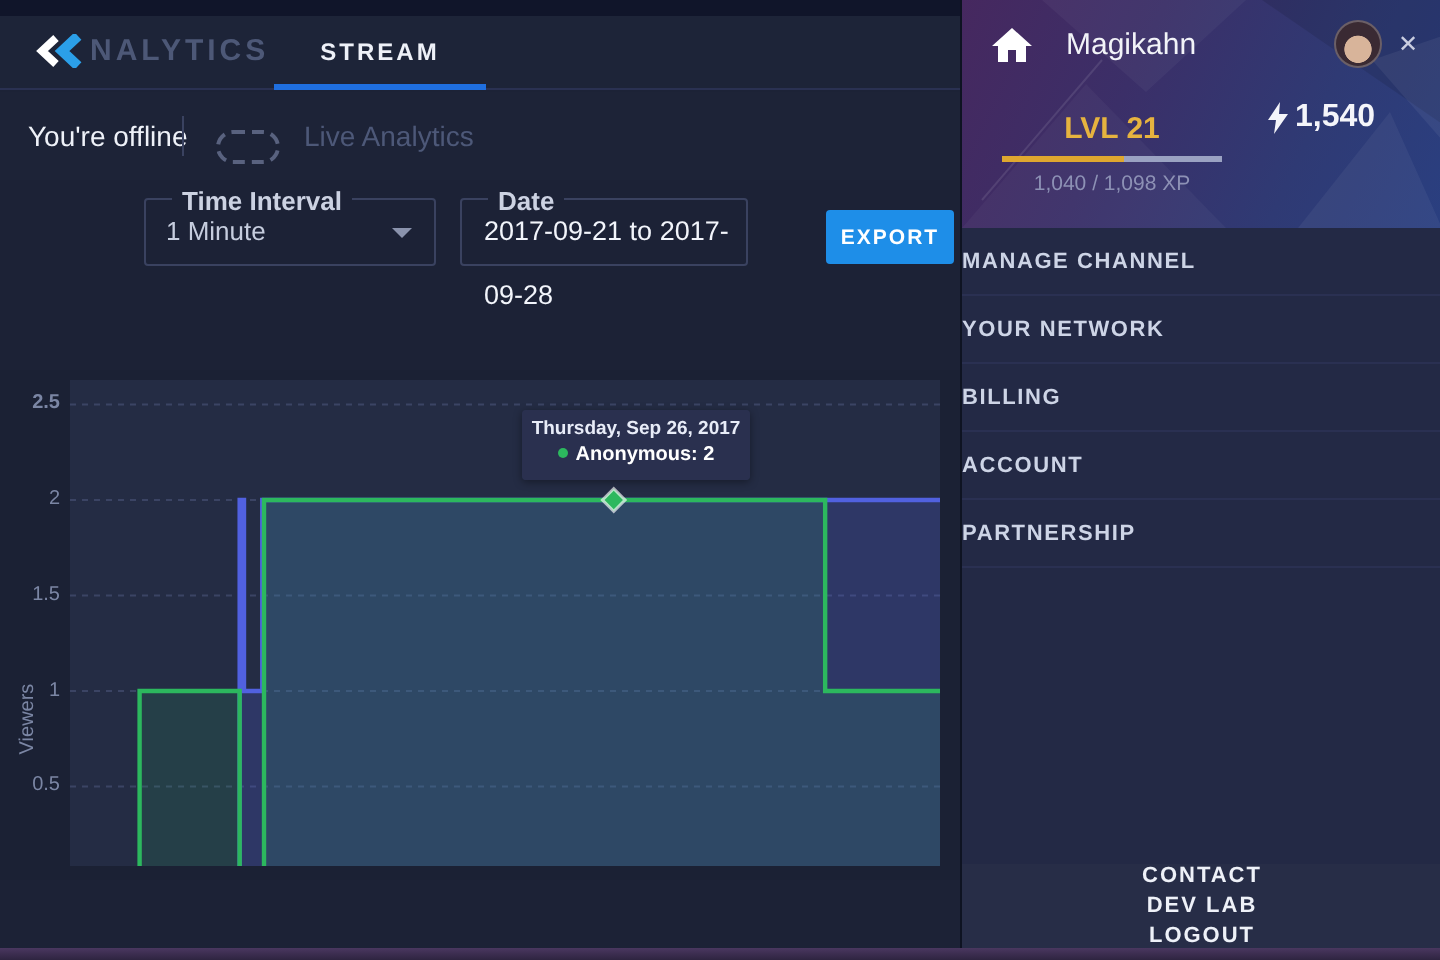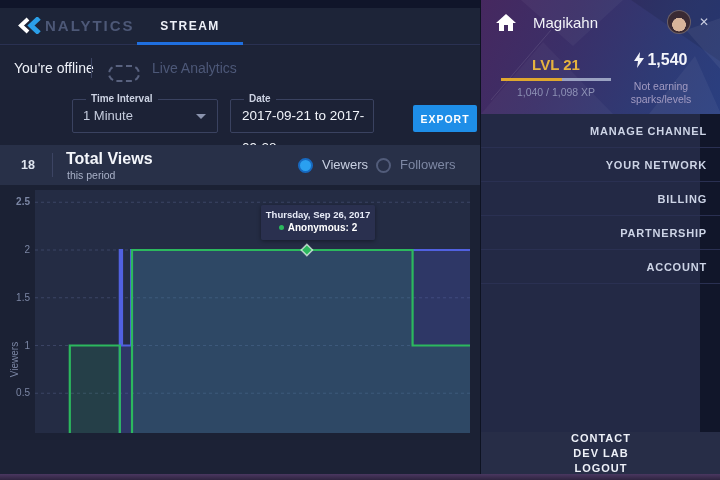--- a/index.html
+++ b/index.html
@@ -18,21 +18,21 @@
   .tab-underline { position:absolute; left:137px; top:34px; width:106px; height:3px; background:#1f6fe0; }
 
   .offline-row { position:absolute; top:46px; left:0; width:480px; height:44px; background:#1d2337; }
   .offline-text { position:absolute; left:14px; top:0; line-height:44px; color:#eef1f8; font-weight:normal; font-size:14px; }
   .vert-div { position:absolute; left:91px; top:12px; width:1px; height:20px; background:#3a4260; }
   .live-pill { position:absolute; left:108px; top:65px; width:32px; height:17px; border-radius:9px; border:2px dashed #59627f; }
   .live-label { position:absolute; left:152px; top:0; line-height:44px; color:#4d5878; font-size:14px; }
 
   .controls-row { position:absolute; top:90px; left:0; width:480px; height:55px; background:#1c2236; }
   .field { position:absolute; top:9px; height:34px; border:1px solid #3a4260; border-radius:2px; }
-  .field-legend { position:absolute; top:-7px; left:13px; background:#1c2236; padding:0 5px; font-size:10px; font-weight:bold; color:#ccd2e2; }
+  .field-legend { position:absolute; top:-7px; left:13px; background:#1c2236; padding:0 5px; font-size:13px; font-weight:bold; color:#ccd2e2; }
   .field-ti { left:72px; width:146px; }
   .field-ti .field-value { position:absolute; left:10px; top:0; line-height:32px; font-size:13px; color:#c6cdde; }
   .caret-down { position:absolute; right:11px; top:14px; width:0; height:0; border-left:5px solid transparent; border-right:5px solid transparent; border-top:5px solid #8a93ad; }
   .field-date { left:230px; width:144px; }
   .field-date .field-value { position:absolute; left:11px; top:0; line-height:32px; font-size:13.5px; color:#f2f5fb; }
   .export-btn { position:absolute; left:413px; top:15px; width:64px; height:27px; background:#1e8ee8; border:none; border-radius:2px;
                 color:#fff; font-family:"Liberation Sans",sans-serif; font-weight:bold; font-size:10.5px; letter-spacing:1px; cursor:pointer; }
 
   .stats-row { position:absolute; top:145px; left:0; width:480px; height:40px; background:#283048; }
   .stat-number { position:absolute; left:21px; top:0; line-height:40px; color:#dfe4ef; font-weight:bold; font-size:12.5px; }
@@ -52,40 +52,40 @@
   .y-axis-title { position:absolute; left:-56px; top:169px; width:140px; text-align:center; font-size:10px; color:#7b86a4; transform:rotate(-90deg); }
   .tooltip { position:absolute; left:261px; top:20px; width:114px; height:35px; background:rgba(43,49,80,0.96);
              border-radius:2px; text-align:center; padding-top:4px; box-shadow:0 1px 4px rgba(0,0,0,0.4); }
   .tooltip-date { font-size:9.5px; font-weight:bold; color:#e8ecf8; }
   .tooltip-line2 { font-size:10px; font-weight:bold; color:#ffffff; margin-top:2px; }
   .tooltip-dot { display:inline-block; width:5px; height:5px; border-radius:50%; background:#2cb85e; margin-right:4px; vertical-align:1px; }
 
   .bottom-border { position:absolute; bottom:0; left:0; width:720px; height:6px; background:linear-gradient(#4a3760,#2e2440); }
 
   
-  .sidebar { position:absolute; left:480px; top:0; width:220px; height:474px; background:#232945; border-left:1px solid #0e1322; }
+  .sidebar { position:absolute; left:480px; top:0; width:240px; height:474px; background:#232945; border-left:1px solid #0e1322; }
   .profile-header { position:absolute; top:0; left:0; width:240px; height:114px;
                     background:linear-gradient(115deg,#46285f 0%,#3b2f68 35%,#2f3a74 70%,#2a3f80 100%); overflow:hidden; }
   .facets { position:absolute; top:0; left:0; }
   .home-icon { position:absolute; left:14px; top:13px; }
   .profile-name { position:absolute; left:52px; top:14px; color:#f2f3f8; font-size:15px; }
   .avatar { position:absolute; left:186px; top:10px; width:24px; height:24px; border-radius:50%;
             background:radial-gradient(circle at 50% 62%, #d8b49a 0 38%, #3a2a33 40%);
             border:1px solid rgba(255,255,255,0.25); cursor:pointer; }
   .close-x { position:absolute; left:218px; top:15px; color:#c9cde0; font-size:12px; cursor:pointer; }
   .lvl-text { position:absolute; left:20px; top:56px; width:110px; text-align:center; color:#e6b33f; font-weight:bold; font-size:15px; }
   .xp-bar { position:absolute; left:20px; top:78px; width:110px; height:3px; background:#9aa2c2; }
   .xp-fill { height:3px; width:55%; background:#dfa album; background:#dfa72f; }
   .xp-text { position:absolute; left:8px; top:86px; width:134px; text-align:center; color:#8d91b5; font-size:10.5px; }
   .spark-block { position:absolute; left:136px; top:50px; width:88px; text-align:center; }
   .spark-value { color:#f4f5fa; font-weight:bold; font-size:16px; display:inline-block; vertical-align:middle; }
   .spark-note { position:absolute; left:136px; top:80px; width:88px; text-align:center; color:#a29bc2; font-size:10.5px; line-height:13px; }
 
   .menu { position:absolute; top:114px; left:0; width:240px; }
-  .menu-item { position:relative; height:34px; line-height:34px; text-align:right; padding-right:14px;
+  .menu-item { position:relative; height:34px; line-height:34px; text-align:left; padding-right:14px;
                color:#cdd4e6; font-size:11px; font-weight:bold; letter-spacing:0.8px;
                border-bottom:1px solid #2a3052; cursor:pointer; }
   .menu-item.active { background:#192031; }
   .active-bar { position:absolute; right:0; top:0; width:4px; height:34px; background:#3c8cf0; }
 
   .sidebar-footer { position:absolute; top:432px; left:0; width:240px; height:42px; background:#272d47;
                     display:flex; justify-content:space-between; align-items:center; padding:0 22px;flex-direction:column; }
   .footer-link { color:#eef1f8; font-weight:bold; font-size:11px; letter-spacing:1px; cursor:pointer; }
 </style>
 </head>
@@ -119,30 +119,20 @@
       <span class="field-value">1 Minute</span>
       <span class="caret-down"></span>
     </div>
     <div class="field field-date">
       <span class="field-legend">Date</span>
       <span class="field-value">2017-09-21 to 2017-09-28</span>
     </div>
     <button class="export-btn">EXPORT</button>
   </div>
 
-  <div class="stats-row">
-    <div class="stat-number">18</div>
-    <div class="stats-div"></div>
-    <div class="stat-title">Total Views</div>
-    <div class="stat-sub">this period</div>
-    <div class="radio on"></div>
-    <div class="radio-label-1">Viewers</div>
-    <div class="radio off"></div>
-    <div class="radio-label-2">Followers</div>
-  </div>
 
   <div class="chart-section" id="chart">
     <div class="plot-bg"></div>
     <svg class="plot-svg" id="plot-svg" viewBox="0 0 435 243" preserveAspectRatio="none">
         <line x1="0" x2="435" y1="203.25" y2="203.25" stroke="#3b4464" stroke-dasharray="3 3"></line>
         <line x1="0" x2="435" y1="155.5" y2="155.5" stroke="#3b4464" stroke-dasharray="3 3"></line>
         <line x1="0" x2="435" y1="107.75" y2="107.75" stroke="#3b4464" stroke-dasharray="3 3"></line>
         <line x1="0" x2="435" y1="60" y2="60" stroke="#3b4464" stroke-dasharray="3 3"></line>
         <line x1="0" x2="435" y1="12.25" y2="12.25" stroke="#3b4464" stroke-dasharray="3 3"></line>
         <polygon points="84.825,251 84.825,60 87,60 87,155.5 96.135,155.5 96.135,60 435,60 435,251 84.825,251" fill="rgba(81,97,224,0.22)"></polygon>
@@ -189,32 +179,28 @@
     <div class="xp-bar">
         <div class="xp-fill"></div>
       </div>
     <div class="xp-text">1,040 / 1,098 XP</div>
 
     <div class="spark-block">
       <svg width="10" height="16" viewBox="0 0 10 16" style="vertical-align:middle; margin-right:3px;">
         <polygon points="6,0 0,9 4,9 3,16 10,6 5.5,6" fill="#f4f5fa"></polygon>
       </svg><span class="spark-value">1,540</span>
     </div>
-    <div class="spark-note">
-      <div>Not earning</div>
-      <div>sparks/levels</div>
-    </div>
   </div>
 
   <div class="menu">
     <div class="menu-item">MANAGE CHANNEL</div>
     <div class="menu-item">YOUR NETWORK</div>
     <div class="menu-item">BILLING</div>
+    <div class="menu-item">ACCOUNT</div>
     <div class="menu-item">PARTNERSHIP</div>
-    <div class="menu-item">ACCOUNT</div>
   </div>
 
   <div class="sidebar-footer">
     <span class="footer-link">CONTACT</span>
     <span class="footer-link">DEV LAB</span>
     <span class="footer-link">LOGOUT</span>
   </div>
 </div>
 
 <div class="bottom-border"></div>

